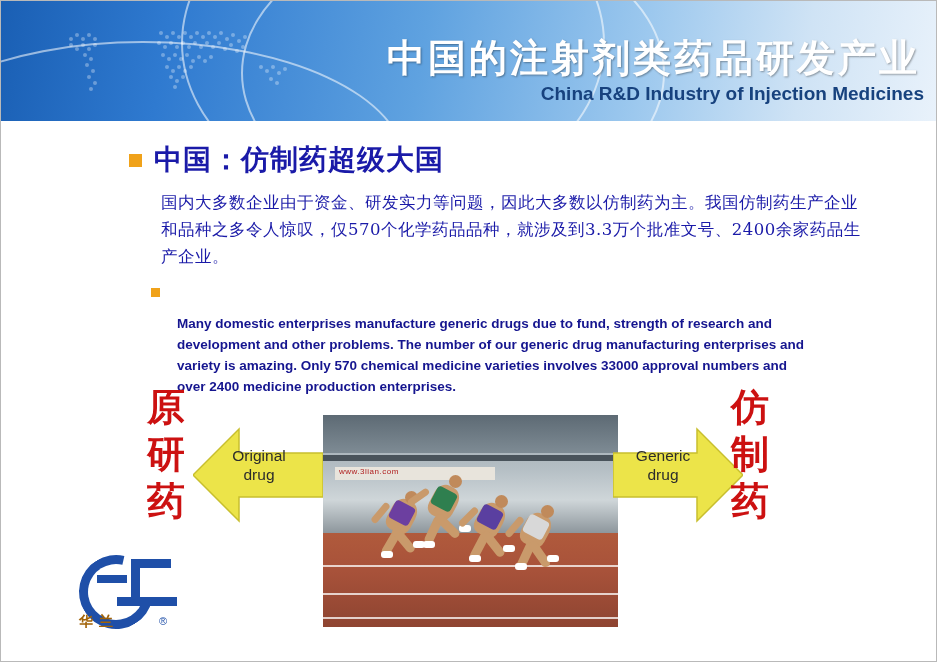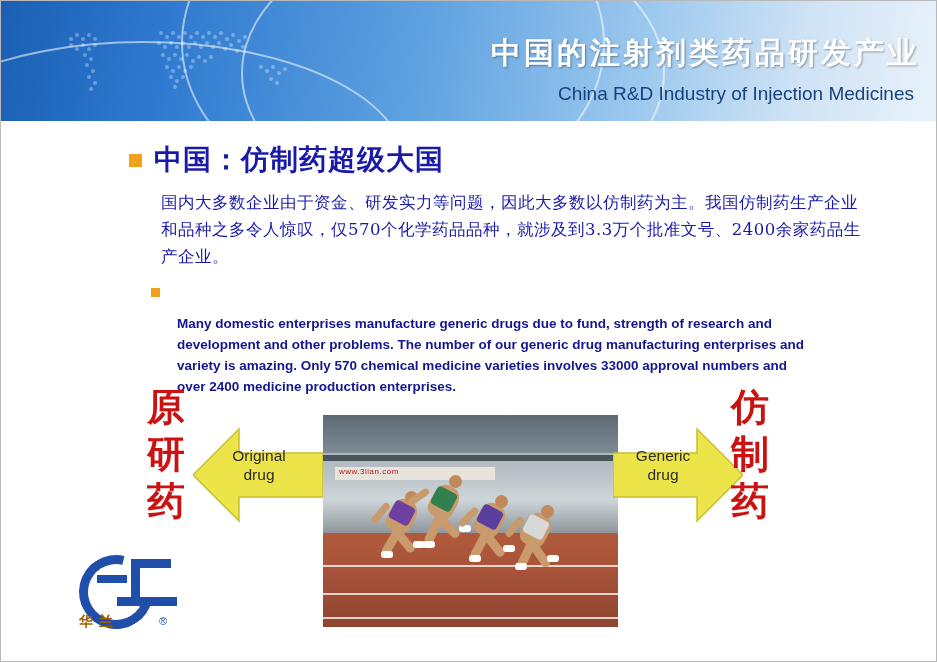--- a/index.html
+++ b/index.html
@@ -43,33 +43,33 @@
   }
   .sw1 { left: 180px; top: -120px; width: 420px; height: 320px; border-width: 3px; }
   .sw2 { left: 240px; top: -70px;  width: 420px; height: 280px; border-width: 2px; }
   .sw3 { left: -120px; top: 40px;  width: 520px; height: 240px; border-width: 2px; border-color: rgba(255,255,255,0.35); }
 
   .title-cn {
     position: absolute;
     right: 18px;
     top: 32px;
     font-family: "DejaVu Serif", serif;
-    font-size: 30px;
+    font-size: 38px;
     font-weight: bold;
     color: #ffffff;
     letter-spacing: 3px;
     text-shadow: 1px 1px 2px rgba(0,0,0,0.35);
     white-space: nowrap;
   }
   .title-en {
     position: absolute;
-    right: 24px;
+    right: 14px;
     top: 82px;
     font-size: 19px;
-    font-weight: normal;
+    font-weight: bold;
     color: #17427e;
     white-space: nowrap;
   }
 
   
   .bullet-sq {
     display: inline-block;
     width: 13px;
     height: 13px;
     background: #f0a21a;

